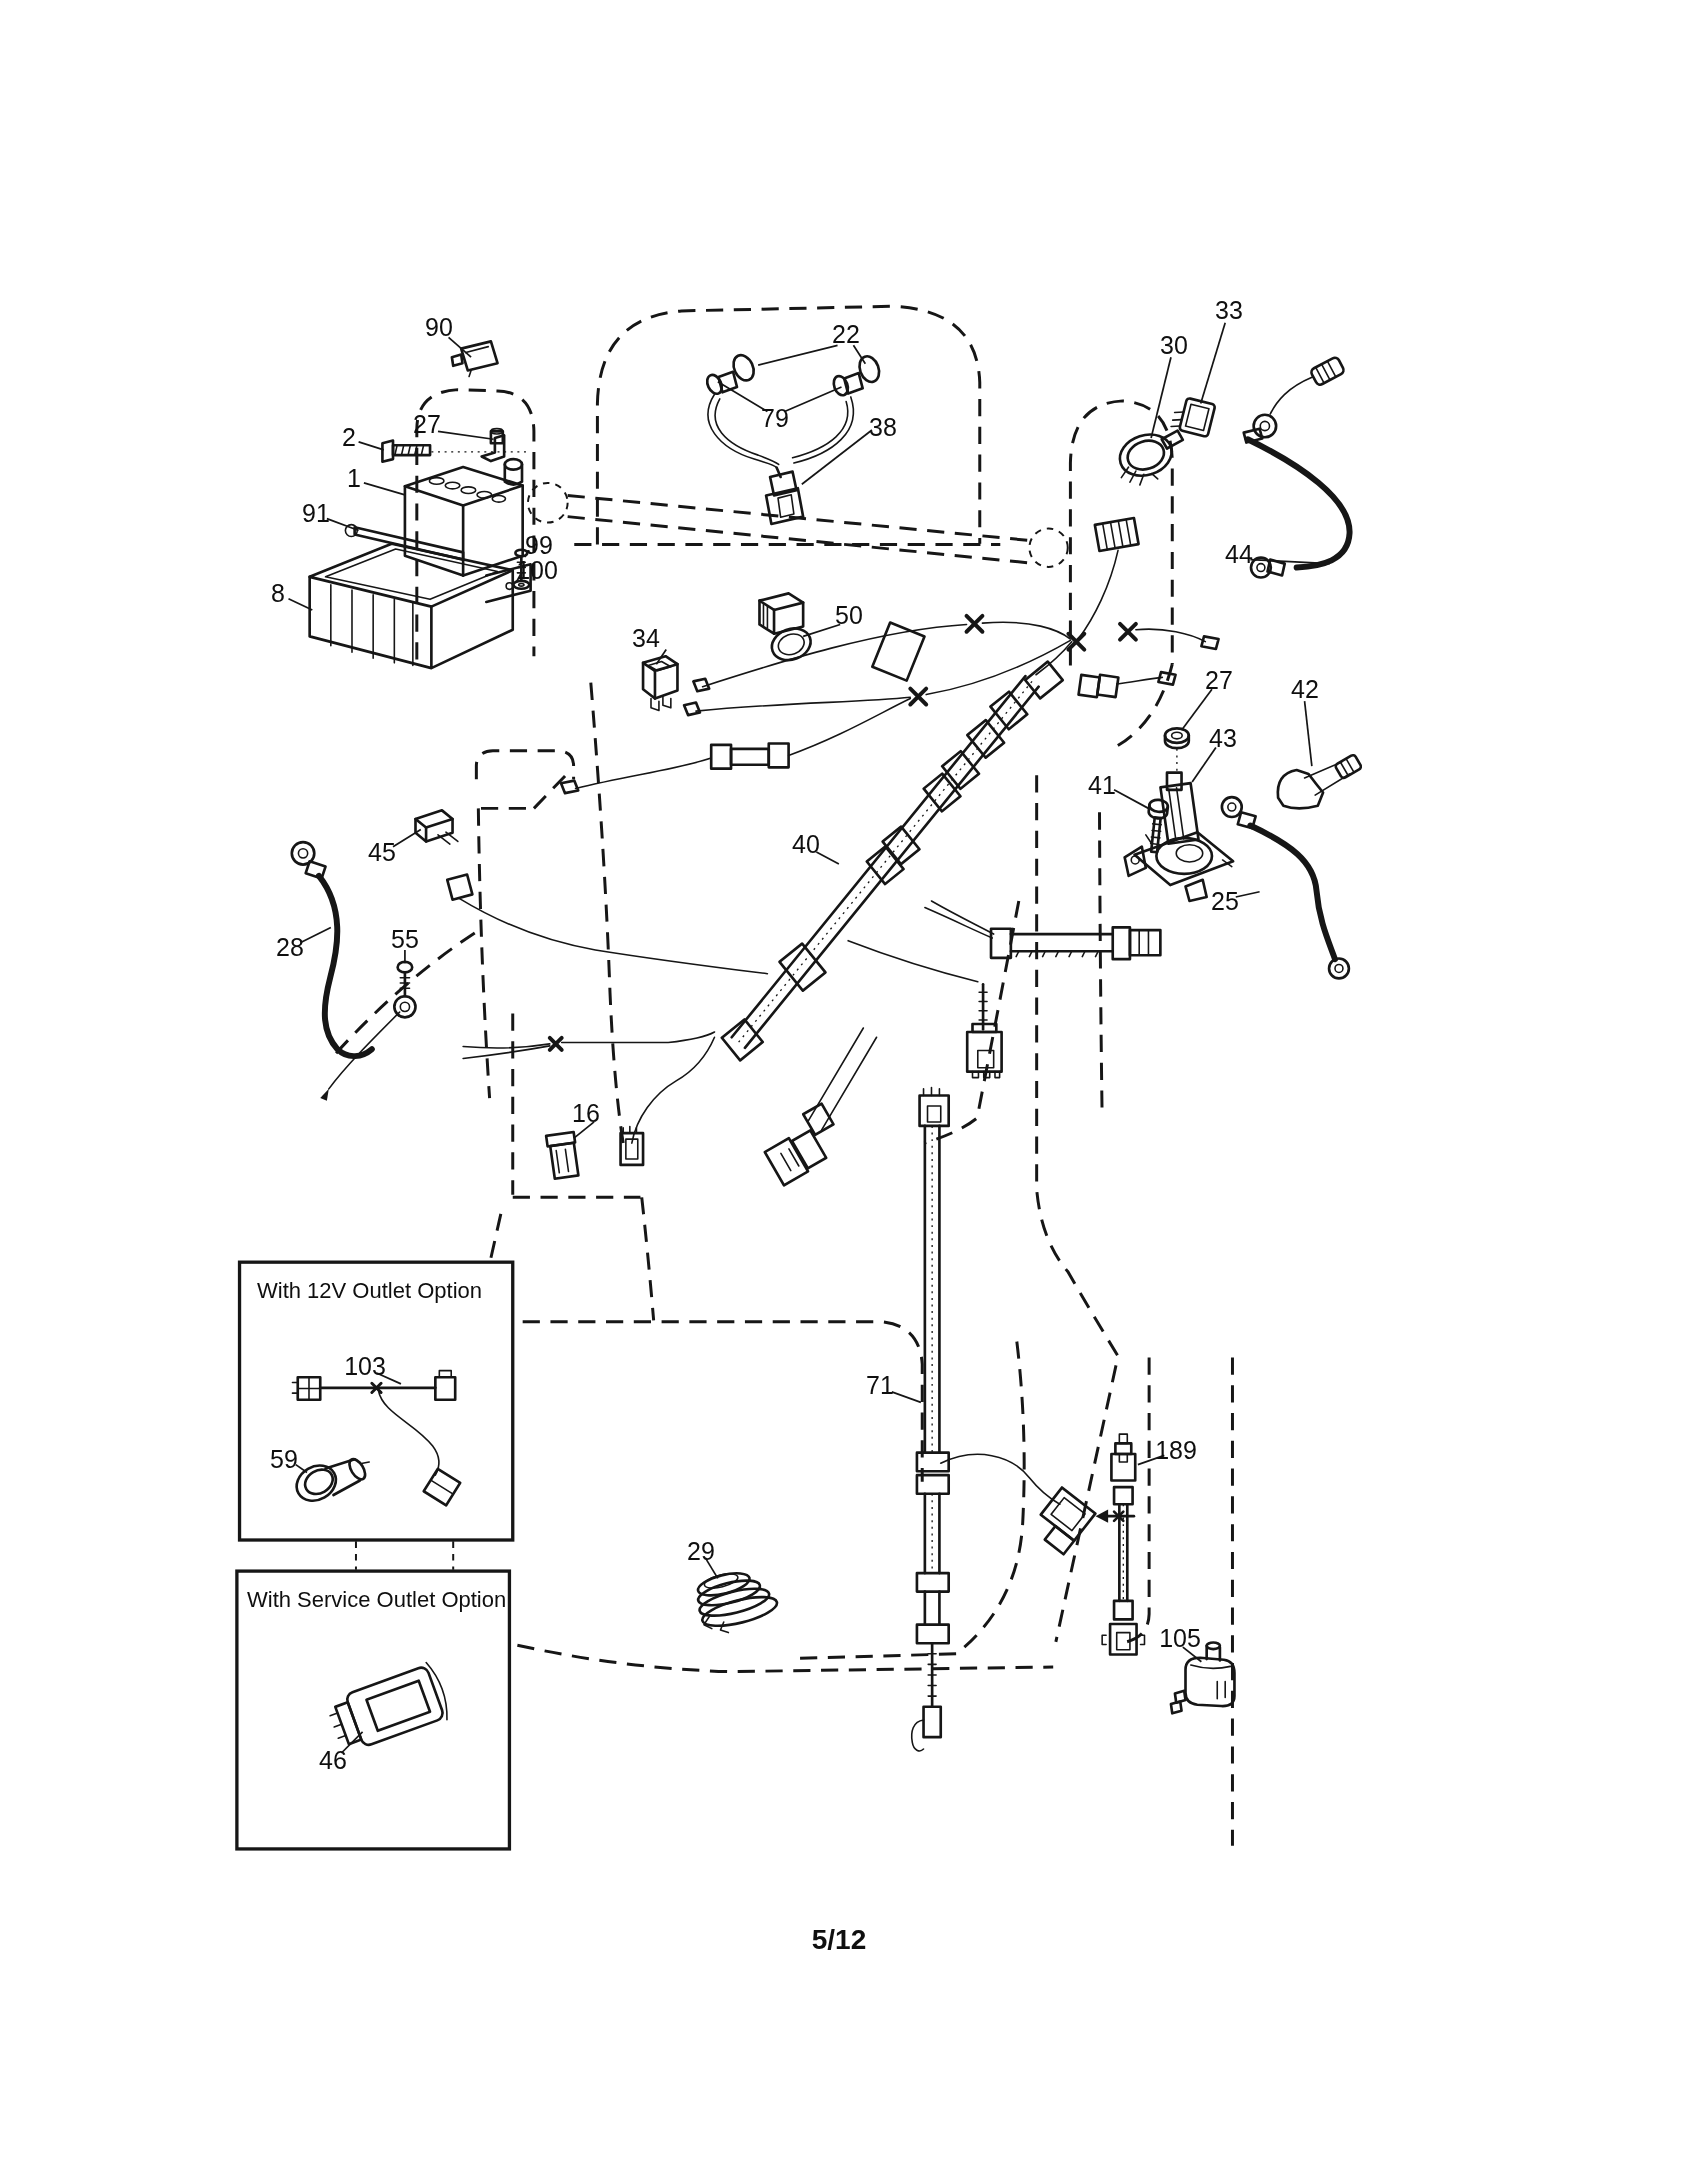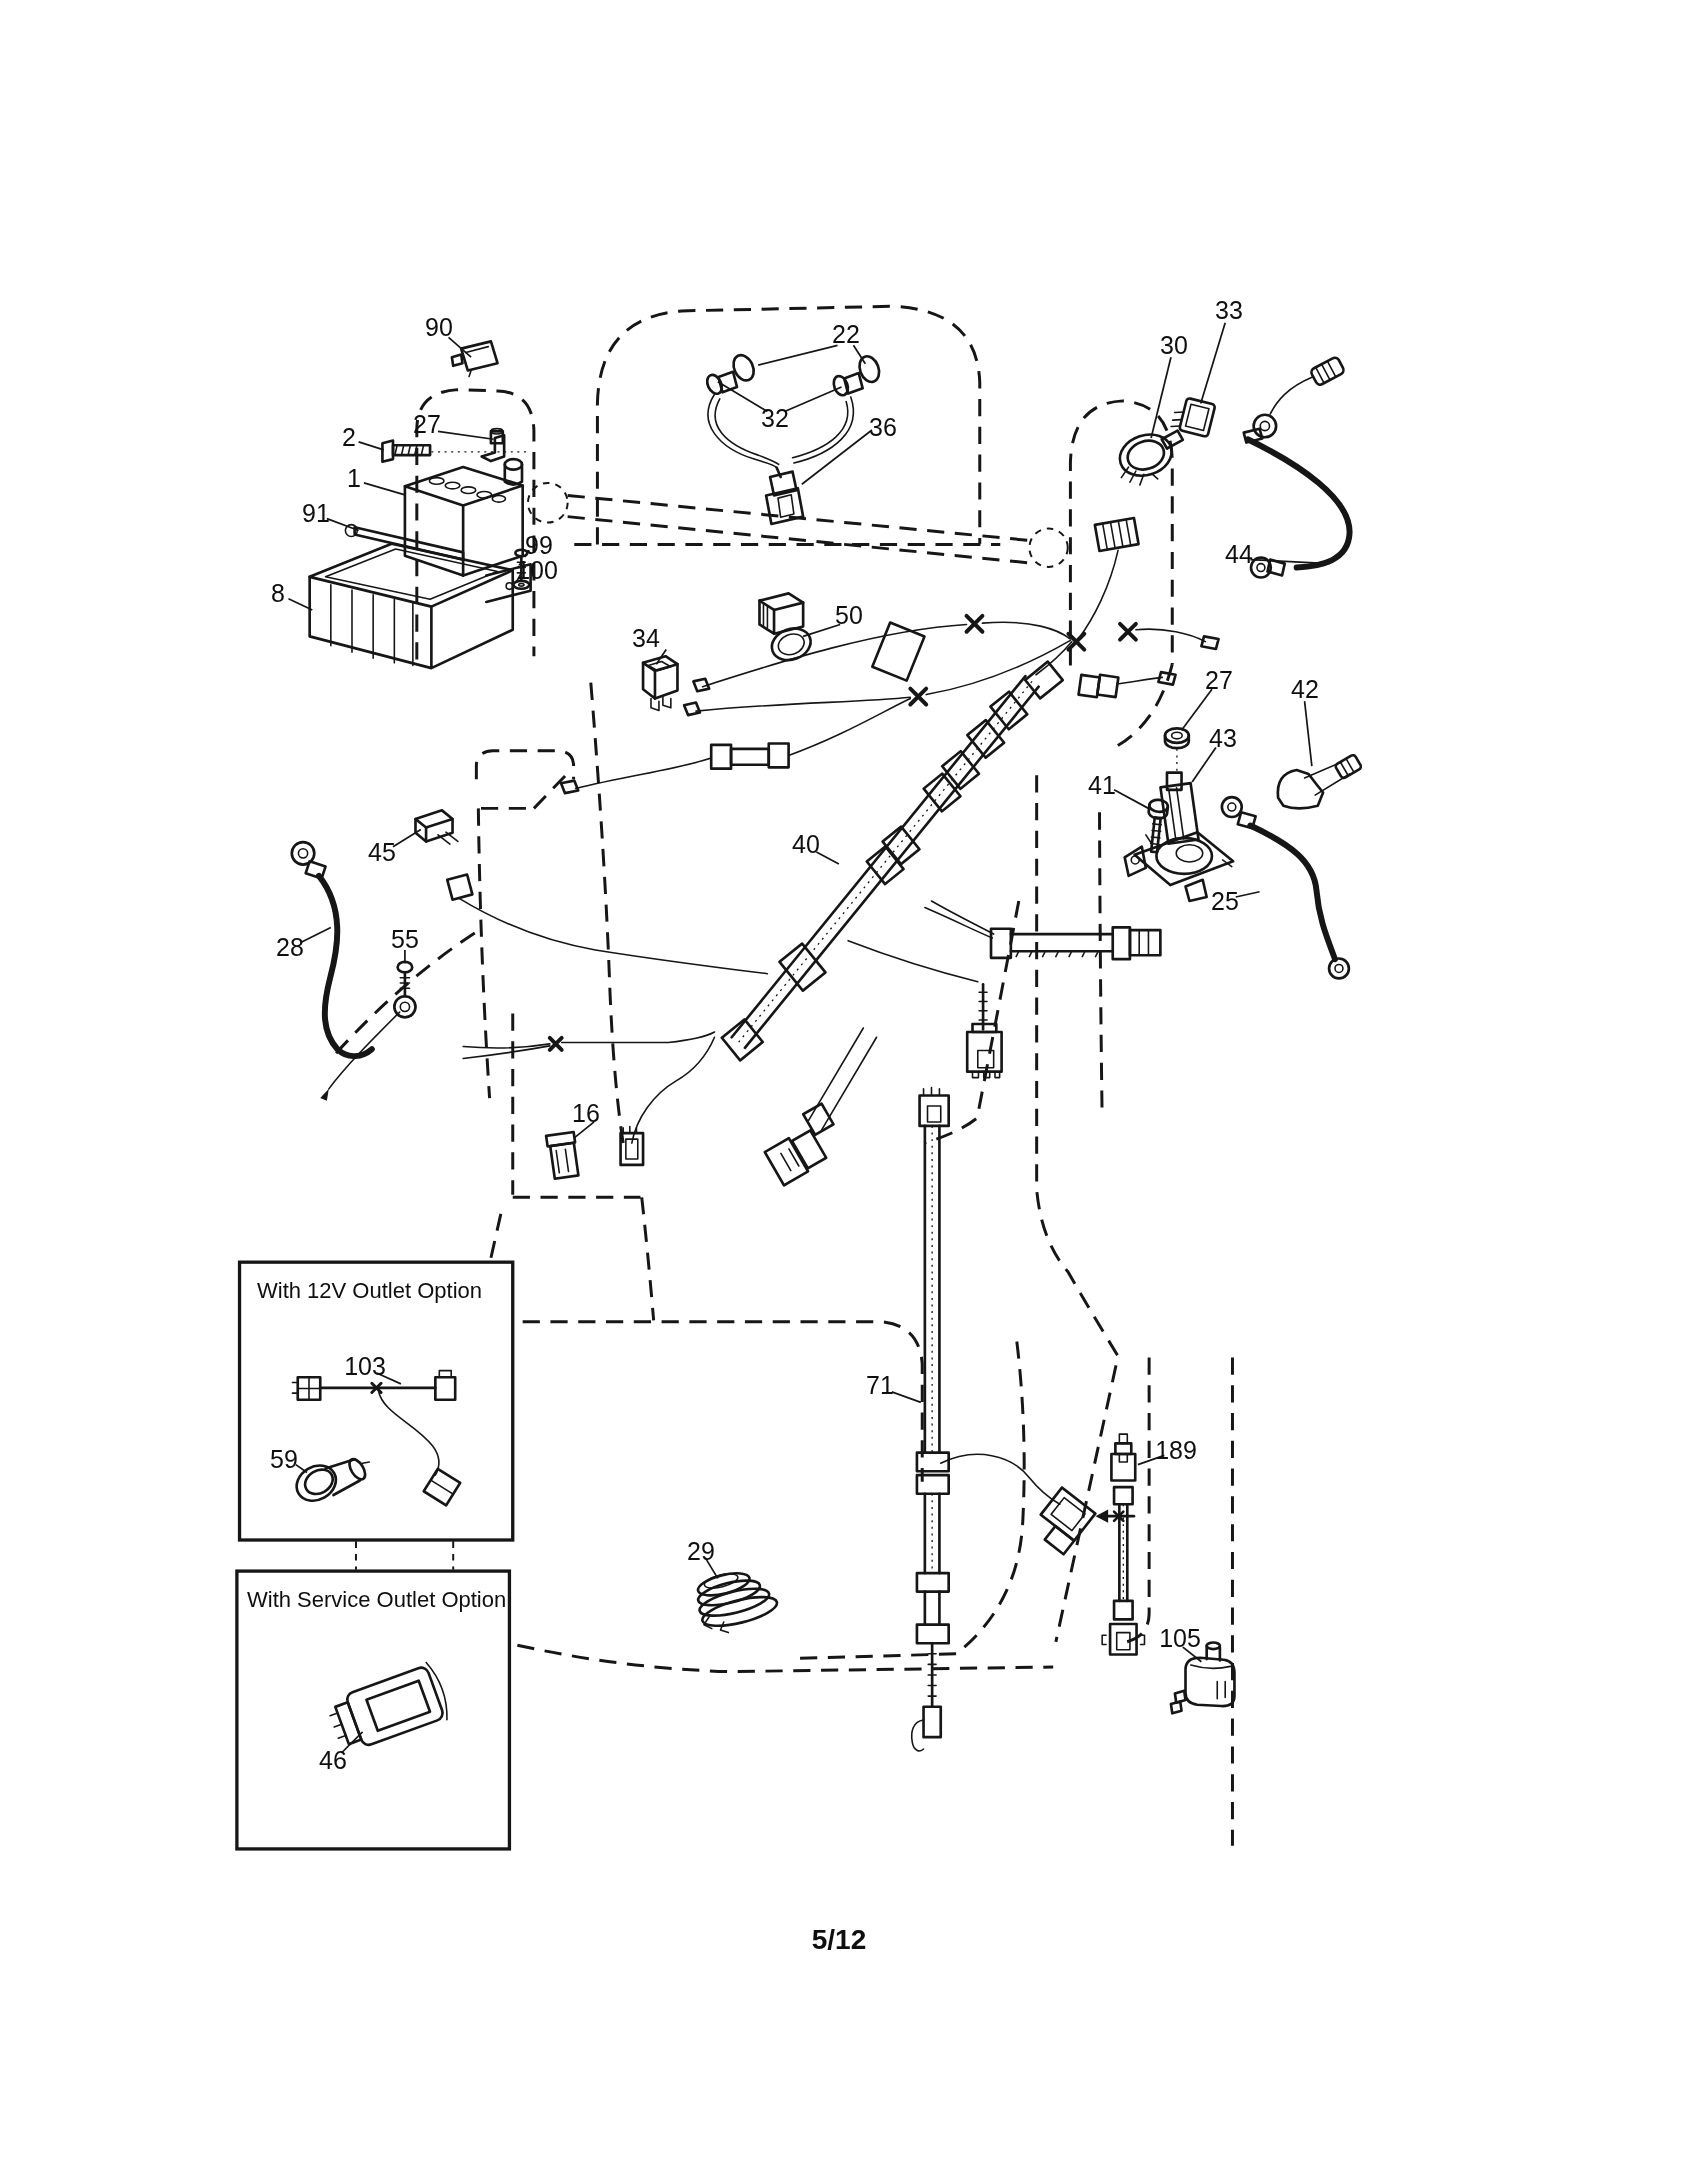--- a/index.html
+++ b/index.html
@@ -472,22 +472,22 @@
   </g>
 </svg>
 
   <div>
     <span class="callout" style="left:439px;top:327px">90</span>
     <span class="callout" style="left:846px;top:334px">22</span>
     <span class="callout" style="left:1229px;top:310px">33</span>
     <span class="callout" style="left:1174px;top:345px">30</span>
     <span class="callout" style="left:349px;top:437px">2</span>
     <span class="callout" style="left:427px;top:424px">27</span>
-    <span class="callout" style="left:775px;top:418px">32</span>
-    <span class="callout" style="left:883px;top:427px">36</span>
+    <span class="callout" style="left:775px;top:418px">79</span>
+    <span class="callout" style="left:883px;top:427px">38</span>
     <span class="callout" style="left:354px;top:478px">1</span>
     <span class="callout" style="left:316px;top:513px">91</span>
     <span class="callout" style="left:1239px;top:554px">44</span>
     <span class="callout" style="left:539px;top:545px">99</span>
     <span class="callout" style="left:537px;top:570px">100</span>
     <span class="callout" style="left:278px;top:593px">8</span>
     <span class="callout" style="left:646px;top:638px">34</span>
     <span class="callout" style="left:849px;top:615px">50</span>
     <span class="callout" style="left:1219px;top:680px">27</span>
     <span class="callout" style="left:1305px;top:689px">42</span>

